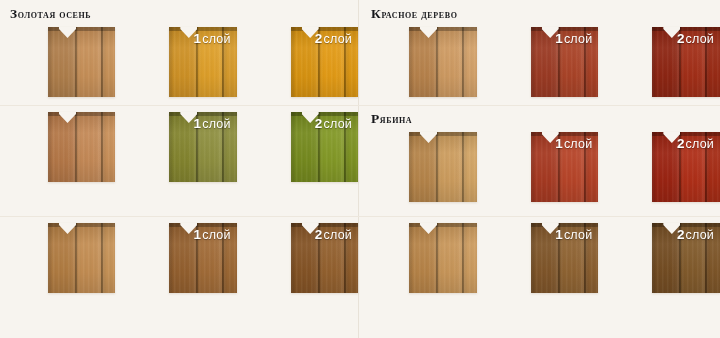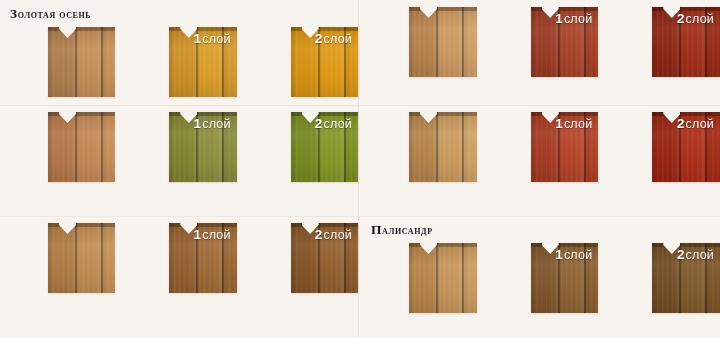--- a/index.html
+++ b/index.html
@@ -287,20 +287,21 @@
               <div class="plank p3" style="left: 81px; width: 27px; background: linear-gradient(90deg, rgba(0, 0, 0, 0.16) 0%, rgb(151, 102, 50) 18%, rgb(151, 102, 50) 72%, rgba(255, 255, 255, 0.07) 100%), rgb(151, 102, 50);"></div>
             </div>
             <div class="grain"></div>
             <div class="top-edge"></div>
             <div class="notch"></div>
             <div class="coat-label"><span class="num">2</span><span class="word">слой</span></div>
           </div>
         </div>
       </div>
       <div class="group col-right" style="grid-area: 1 / 3;">
+        <div class="group-title">Красное дерево</div>
         <div class="swatches">
           <div class="swatch" style="background: rgb(200, 145, 86);">
             <div class="planks">
               <div class="plank p0" style="left: 0px; width: 27px; background: linear-gradient(90deg, rgba(0, 0, 0, 0.16) 0%, rgb(184, 131, 76) 18%, rgb(184, 131, 76) 72%, rgba(255, 255, 255, 0.07) 100%), rgb(184, 131, 76);"></div>
               <div class="plank p1" style="left: 27px; width: 26px; background: linear-gradient(90deg, rgba(0, 0, 0, 0.16) 0%, rgb(207, 155, 98) 18%, rgb(207, 155, 98) 72%, rgba(255, 255, 255, 0.07) 100%), rgb(207, 155, 98);"></div>
               <div class="plank p2" style="left: 53px; width: 28px; background: linear-gradient(90deg, rgba(0, 0, 0, 0.16) 0%, rgb(211, 161, 105) 18%, rgb(211, 161, 105) 72%, rgba(255, 255, 255, 0.07) 100%), rgb(211, 161, 105);"></div>
               <div class="plank p3" style="left: 81px; width: 27px;"></div>
             </div>
             <div class="grain"></div>
             <div class="top-edge"></div>
@@ -326,20 +327,21 @@
               <div class="plank p3" style="left: 81px; width: 27px; background: linear-gradient(90deg, rgba(0, 0, 0, 0.16) 0%, rgb(164, 51, 24) 18%, rgb(164, 51, 24) 72%, rgba(255, 255, 255, 0.07) 100%), rgb(164, 51, 24);"></div>
             </div>
             <div class="grain"></div>
             <div class="top-edge"></div>
             <div class="notch"></div>
             <div class="coat-label"><span class="num">2</span><span class="word">слой</span></div>
           </div>
         </div>
       </div>
       <div class="group col-right" style="grid-area: 2 / 3;">
+        <div class="group-title">Рябина</div>
         <div class="swatches">
           <div class="swatch" style="background: rgb(199, 149, 82);">
             <div class="planks">
               <div class="plank p0" style="left: 0px; width: 27px; background: linear-gradient(90deg, rgba(0, 0, 0, 0.16) 0%, rgb(182, 133, 74) 18%, rgb(182, 133, 74) 72%, rgba(255, 255, 255, 0.07) 100%), rgb(182, 133, 74);"></div>
               <div class="plank p1" style="left: 27px; width: 26px; background: linear-gradient(90deg, rgba(0, 0, 0, 0.16) 0%, rgb(205, 157, 94) 18%, rgb(205, 157, 94) 72%, rgba(255, 255, 255, 0.07) 100%), rgb(205, 157, 94);"></div>
               <div class="plank p2" style="left: 53px; width: 28px; background: linear-gradient(90deg, rgba(0, 0, 0, 0.16) 0%, rgb(210, 164, 100) 18%, rgb(210, 164, 100) 72%, rgba(255, 255, 255, 0.07) 100%), rgb(210, 164, 100);"></div>
               <div class="plank p3" style="left: 81px; width: 27px; background: linear-gradient(90deg, rgba(0, 0, 0, 0.16) 0%, rgb(203, 159, 99) 18%, rgb(203, 159, 99) 72%, rgba(255, 255, 255, 0.07) 100%), rgb(203, 159, 99);"></div>
             </div>
             <div class="grain"></div>
             <div class="top-edge"></div>
@@ -365,21 +367,20 @@
               <div class="plank p3" style="left: 81px; width: 27px; background: linear-gradient(90deg, rgba(0, 0, 0, 0.16) 0%, rgb(178, 52, 24) 18%, rgb(178, 52, 24) 72%, rgba(255, 255, 255, 0.07) 100%), rgb(178, 52, 24);"></div>
             </div>
             <div class="grain"></div>
             <div class="top-edge"></div>
             <div class="notch"></div>
             <div class="coat-label"><span class="num">2</span><span class="word">слой</span></div>
           </div>
         </div>
       </div>
       <div class="group col-right" style="grid-area: 3 / 3;">
-        <div class="group-title">Палисандр</div>
         <div class="swatches">
           <div class="swatch" style="background: rgb(195, 143, 79);">
             <div class="planks">
               <div class="plank p0" style="left: 0px; width: 27px; background: linear-gradient(90deg, rgba(0, 0, 0, 0.16) 0%, rgb(183, 132, 72) 18%, rgb(183, 132, 72) 72%, rgba(255, 255, 255, 0.07) 100%), rgb(183, 132, 72);"></div>
               <div class="plank p1" style="left: 27px; width: 26px; background: linear-gradient(90deg, rgba(0, 0, 0, 0.16) 0%, rgb(201, 151, 90) 18%, rgb(201, 151, 90) 72%, rgba(255, 255, 255, 0.07) 100%), rgb(201, 151, 90);"></div>
               <div class="plank p2" style="left: 53px; width: 28px; background: linear-gradient(90deg, rgba(0, 0, 0, 0.16) 0%, rgb(205, 156, 95) 18%, rgb(205, 156, 95) 72%, rgba(255, 255, 255, 0.07) 100%), rgb(205, 156, 95);"></div>
               <div class="plank p3" style="left: 81px; width: 27px; background: linear-gradient(90deg, rgba(0, 0, 0, 0.16) 0%, rgb(201, 154, 94) 18%, rgb(201, 154, 94) 72%, rgba(255, 255, 255, 0.07) 100%), rgb(201, 154, 94);"></div>
             </div>
             <div class="grain"></div>
             <div class="top-edge"></div>

